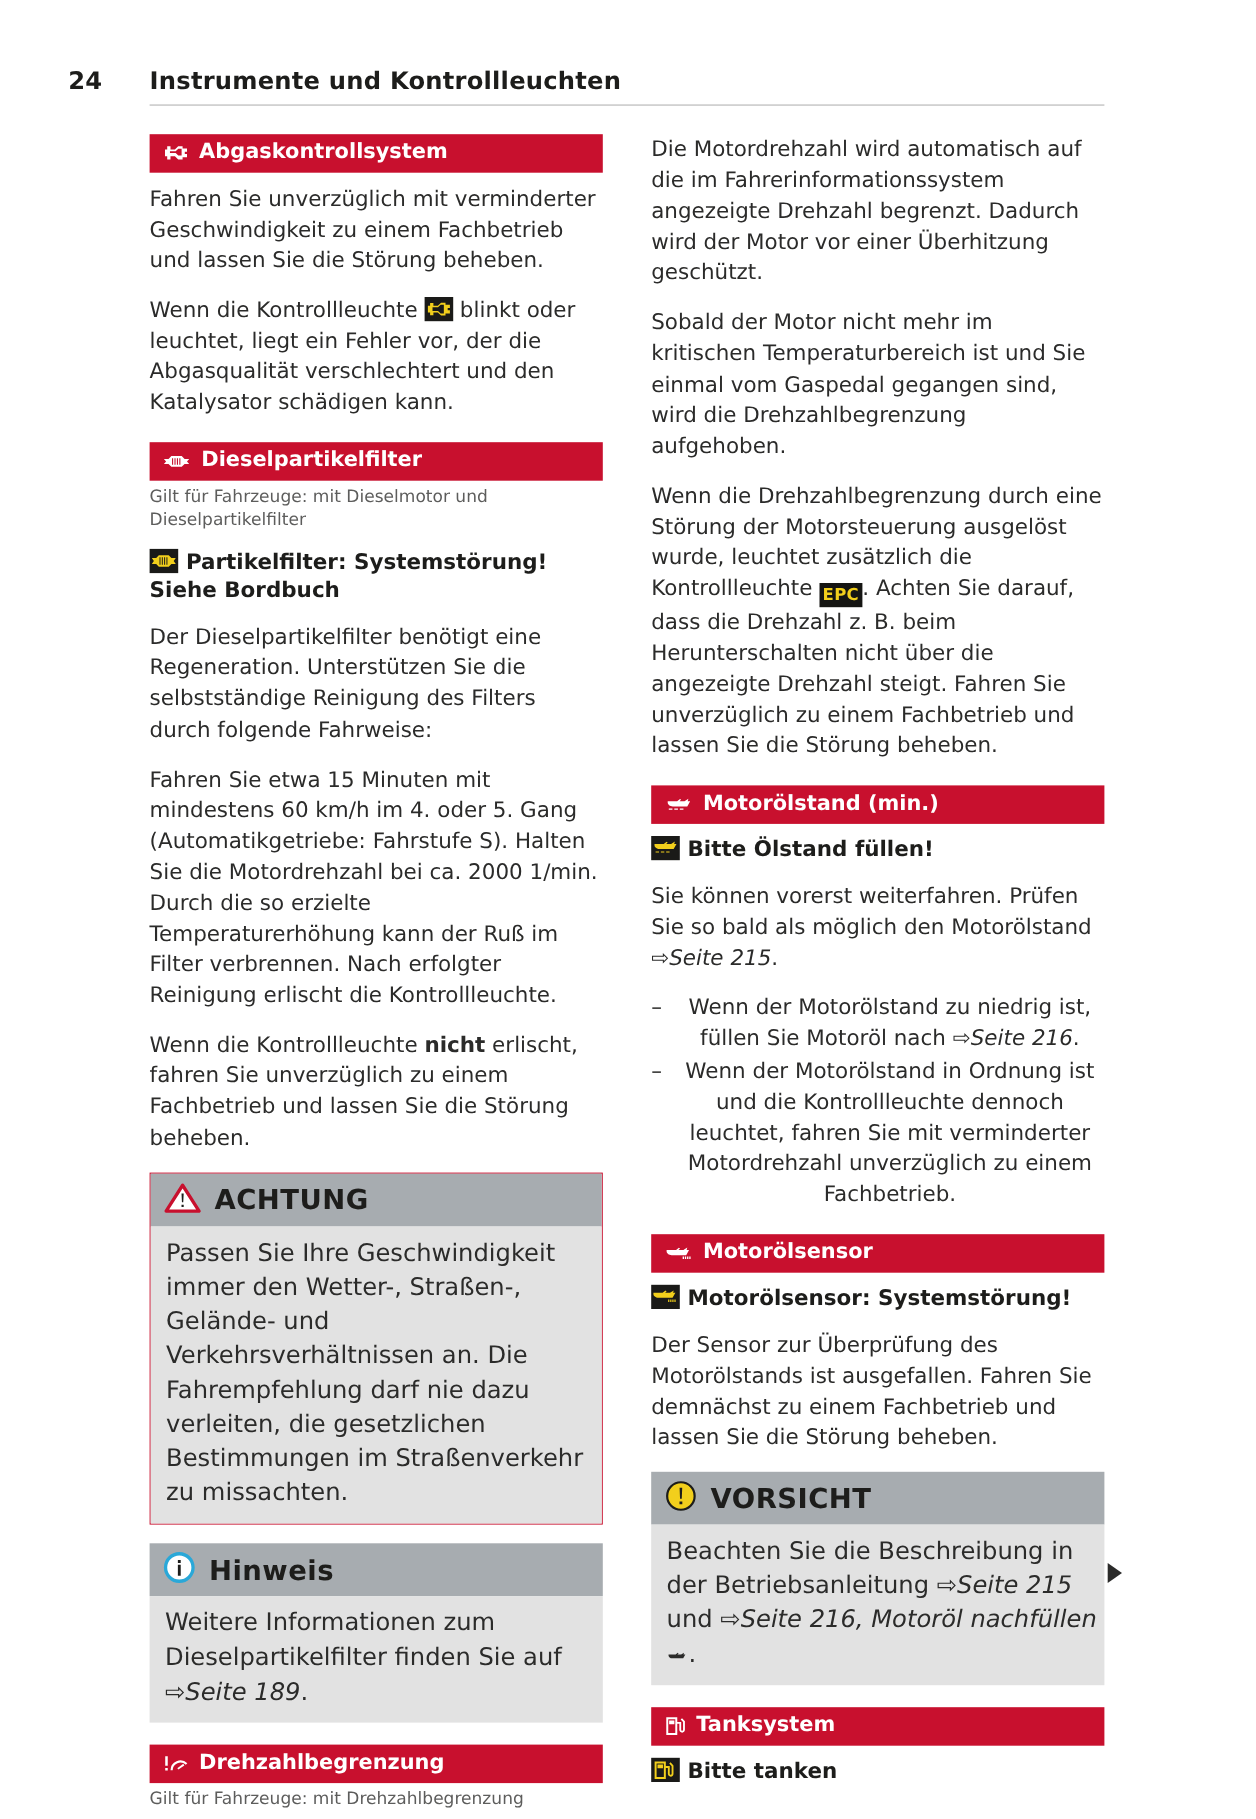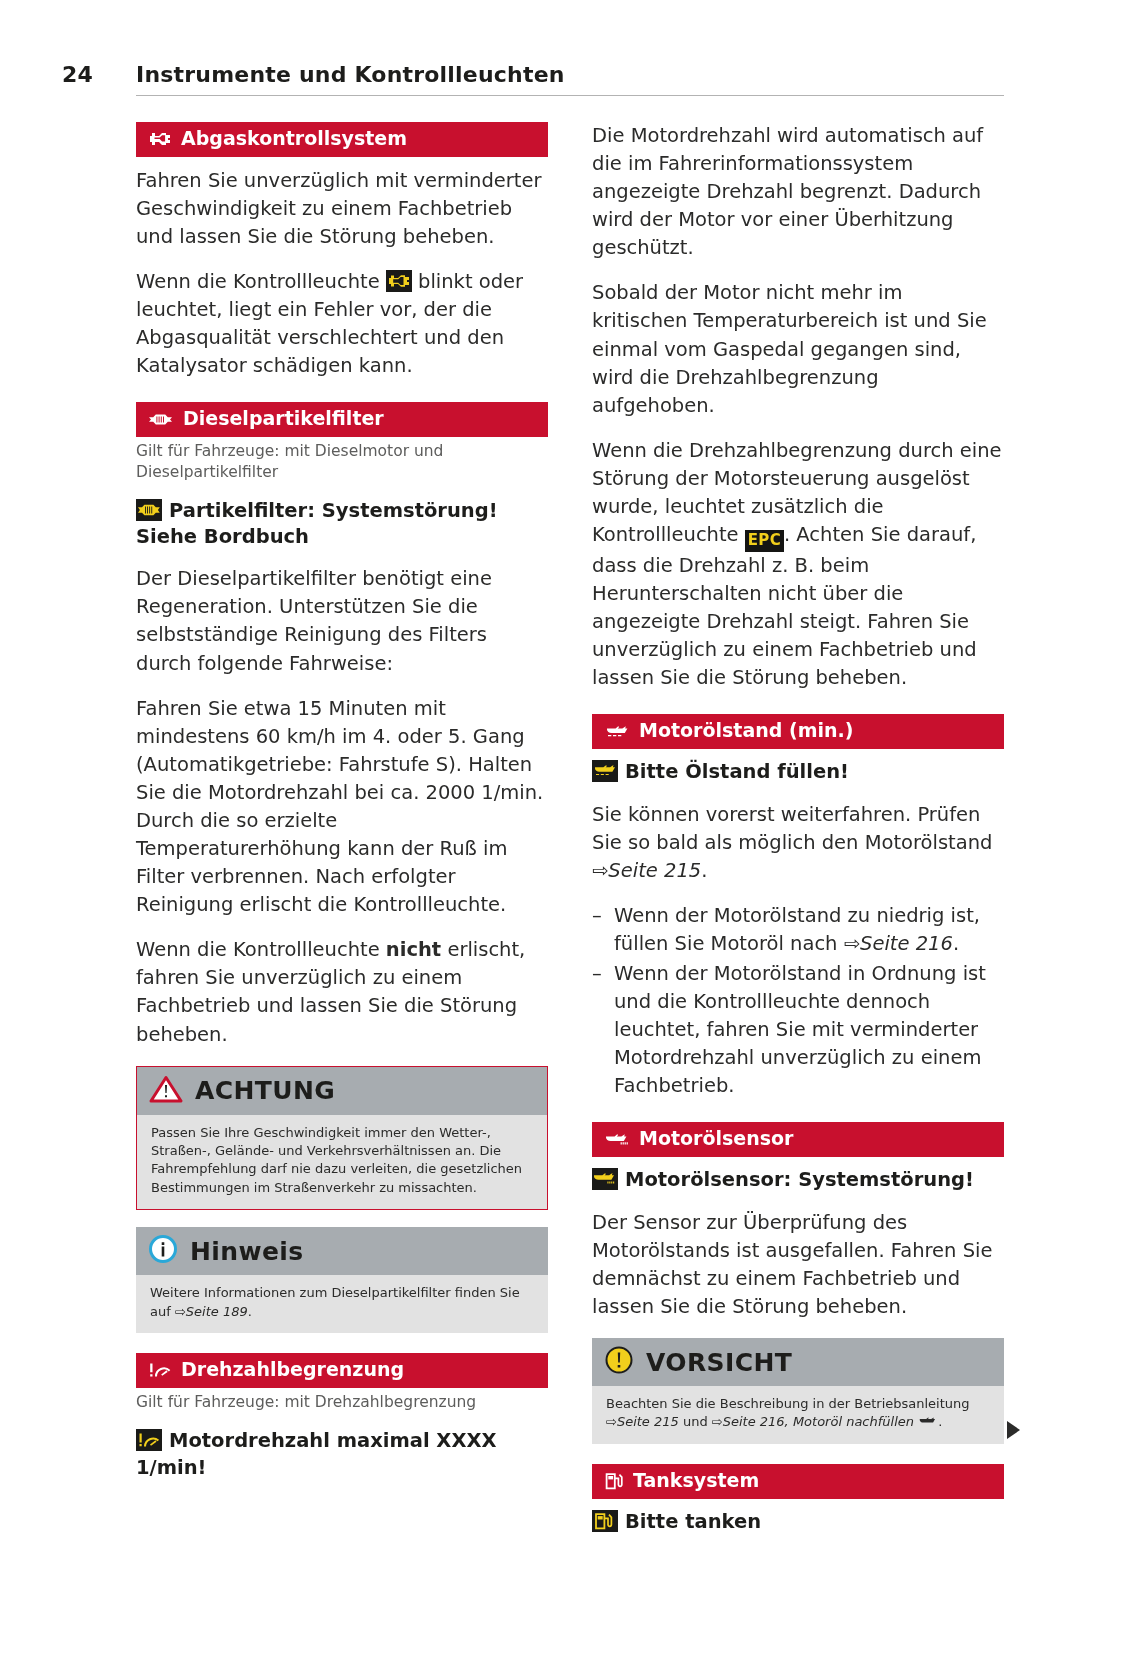--- a/index.html
+++ b/index.html
@@ -69,38 +69,38 @@
     color:#1d1d1b;
     display:block;
   }
   .lead .icon-inline { vertical-align:-4px; margin-right:7px; }
   em.ref { font-style:italic; }
   b { font-weight:bold; }
 
   ul.dashlist { margin:0 0 17px 0; padding:0; list-style:none; }
   ul.dashlist li {
     font-size:19.5px; line-height:1.44; color:#2b2b2a;
-    padding-left:22px; position:relative; margin-bottom:2px;
+    padding-left:22px; position:relative; margin-bottom:2px;text-align:center;
   }
   ul.dashlist li:before {
     content:"–"; position:absolute; left:0; top:0; color:#2b2b2a;
   }
 
   
   .box { margin:0 0 17px 0; }
   .box .bh {
     background:#a7acb0;
     display:flex; align-items:center; gap:12px;
     padding:7px 12px 7px 12px;
   }
   .box .bh .lbl { font-size:25px; font-weight:bold; letter-spacing:.4px; color:#1d1d1b; }
   .box .bb {
     background:#e2e2e2;
     padding:9px 6px 12px 14px;
-    font-size:13px; line-height:1.42; color:#2b2b2a;
+    font-size:22px; line-height:1.42; color:#2b2b2a;
   }
   .box.warn { border:1.5px solid #c8102e; }
   .box.warn .bh { background:#a7acb0; }
   .box.warn .bb { background:#e2e2e2; }
 
   
   .icon-inline {
     display:inline-block;
     width:26px; height:22px;
     background:#1a1a18;

